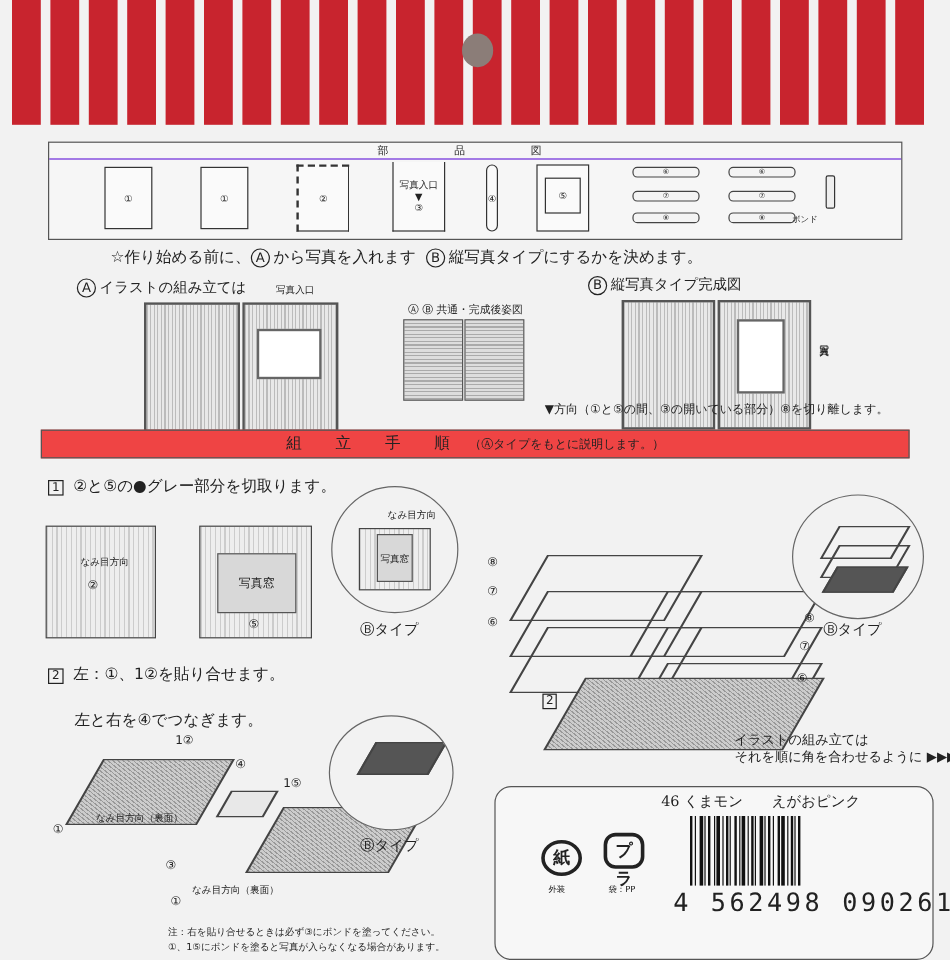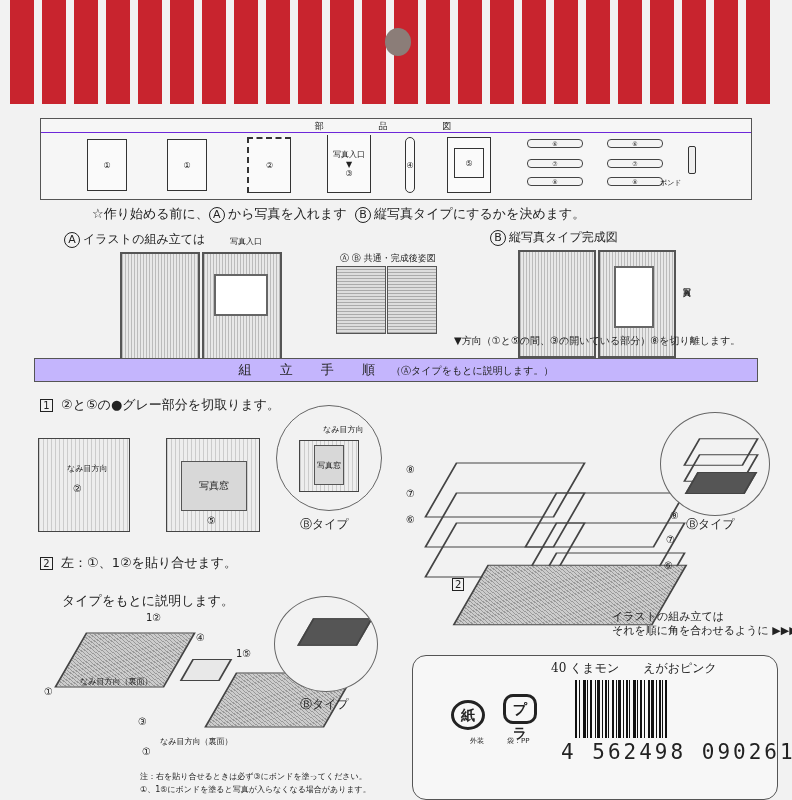--- a/index.html
+++ b/index.html
@@ -18,21 +18,21 @@
 
   .txt { position: absolute; white-space: nowrap; }
   .intro { left: 92px; top: 205px; font-size: 13px; }
   .hdr { font-size: 12px; }
   .circle-letter { display: inline-block; width: 16px; height: 16px; border: 1px solid #222; border-radius: 50%; text-align: center; line-height: 14px; font-size: 11px; margin-right: 3px; }
 
   .frame { position: absolute; border: 2px solid #555; background: repeating-linear-gradient(90deg, #bbb 0 1px, #e8e8e8 1px 3px); }
   .frame .win { position: absolute; background: #fff; border: 2px solid #666; }
   .back { position: absolute; background: repeating-linear-gradient(0deg, #aaa 0 1px, #ddd 1px 3px); border: 1px solid #555; }
 
-  .assembly-bar { position: absolute; left: 34px; top: 358px; width: 724px; height: 24px; border: 1px solid #555; background: #c4b5fd; text-align: center; font-size: 13px; line-height: 22px; }
+  .assembly-bar { position: absolute; left: 34px; top: 358px; width: 724px; height: 24px; border: 1px solid #555; background: #ef4444; text-align: center; font-size: 13px; line-height: 22px; }
   .step-num { display: inline-block; width: 13px; height: 13px; border: 1px solid #222; font-size: 10px; text-align: center; line-height: 11px; margin-right: 8px; }
   .step-text { font-size: 13px; }
 
   .sheet { position: absolute; border: 1px solid #444; background: repeating-linear-gradient(90deg, #ccc 0 1px, #eee 1px 4px); }
   .sheet .pwin { position: absolute; background: #d8d8d8; border: 1px solid #555; font-size: 10px; display: flex; align-items: center; justify-content: center; }
   .zoom-circle { position: absolute; border: 1px solid #666; border-radius: 50%; background: #f2f2f2; overflow: hidden; }
   .small { font-size: 8px; }
   .btype { font-size: 12px; }
 
   .iso { position: absolute; border: 2px solid #444; transform: skewX(-30deg) scaleY(0.55); background: transparent; }
@@ -159,21 +159,21 @@
       <div class="pwin" style="left:14px;top:4px;width:30px;height:40px;font-size:8px;">
           <span>写真窓</span>
         </div>
     </div>
   </div>
   <div class="txt btype" style="left:300px;top:516px;">Ⓑタイプ</div>
 
   <div class="txt step-text" style="left:40px;top:553px;line-height:19px;">
     <span class="step-num">2</span><span>左：①、1②を貼り合せます。</span><br>
     <br>
-    <span style="margin-left:22px;">タイプをもとに説明します。</span>
+    <span style="margin-left:22px;">左と右を④でつなぎます。</span>
   </div>
   <div class="iso fill" style="left:70px;top:610px;width:110px;height:100px;"></div>
   <div class="iso" style="left:186px;top:650px;width:40px;height:40px;background:#e8e8e8;"></div>
   <div class="iso fill" style="left:220px;top:650px;width:120px;height:100px;"></div>
   <div class="txt small" style="left:146px;top:612px;font-size:10px;">1②</div>
   <div class="txt small" style="left:196px;top:632px;font-size:10px;">④</div>
   <div class="txt small" style="left:236px;top:648px;font-size:10px;">1⑤</div>
   <div class="txt small" style="left:44px;top:686px;font-size:10px;">①</div>
   <div class="txt small" style="left:80px;top:676px;">なみ目方向（裏面）</div>
   <div class="txt small" style="left:138px;top:716px;font-size:10px;">③</div>
@@ -207,23 +207,23 @@
     <div class="iso" style="left:30px;top:30px;width:60px;height:50px;"></div>
     <div class="iso fill" style="left:30px;top:50px;width:60px;height:40px;background:#555;"></div>
   </div>
   <div class="txt btype" style="left:686px;top:516px;">Ⓑタイプ</div>
   <div class="txt" style="left:612px;top:610px;font-size:11px;line-height:14px;">
     <span>イラストの組み立ては</span><br>
     <span>それを順に角を合わせるように ▶▶▶</span>
   </div>
 
   <div class="label-box">
-    <div class="txt" style="left:138px;top:4px;font-size:12px;font-family:'DejaVu Serif',serif;">40 くまモン　　えがおピンク</div>
+    <div class="txt" style="left:138px;top:4px;font-size:12px;font-family:'DejaVu Serif',serif;">46 くまモン　　えがおピンク</div>
     <div class="recycle" style="left:38px;top:44px;border-radius:50%;">紙</div>
-    <div class="txt" style="left:44px;top:80px;font-size:7px;margin-left:13px;">外装</div>
+    <div class="txt" style="left:44px;top:80px;font-size:7px;">外装</div>
     <div class="recycle" style="left:90px;top:38px;">プラ</div>
     <div class="txt" style="left:94px;top:80px;font-size:7px;">袋：PP</div>
     <div class="barcode">
       <div class="bar" style="width:2px"></div>
         <div class="bar-space" style="width:2px"></div>
       <div class="bar" style="width:1px"></div>
         <div class="bar-space" style="width:3px"></div>
       <div class="bar" style="width:3px"></div>
         <div class="bar-space" style="width:1px"></div>
       <div class="bar" style="width:1px"></div>

